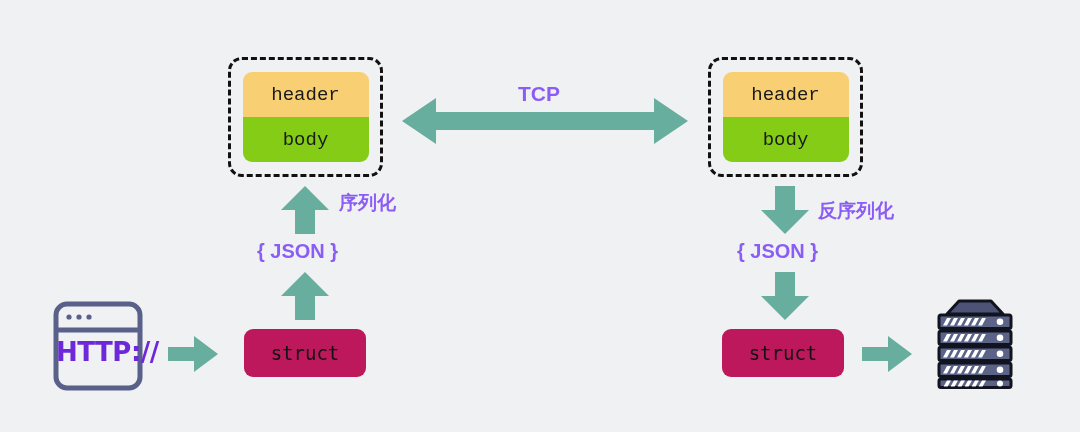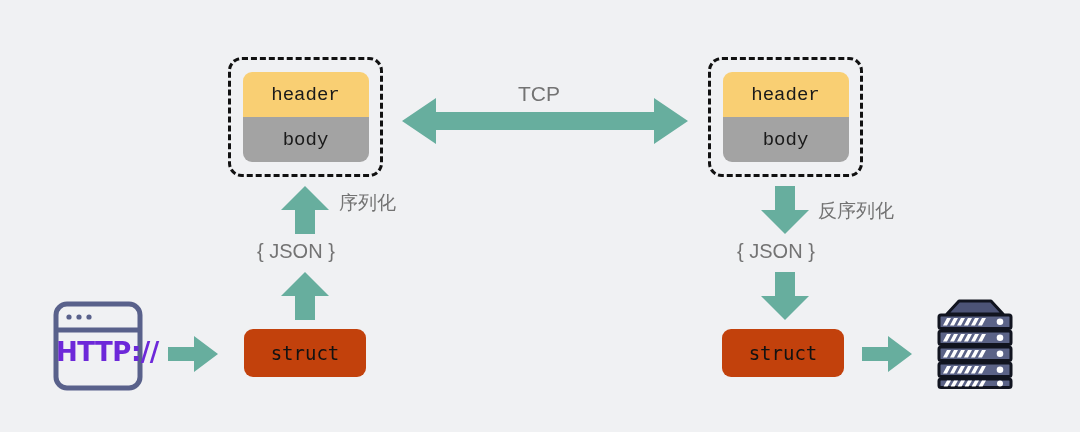--- a/index.html
+++ b/index.html
@@ -41,45 +41,46 @@
     font-family: Liberation Mono, monospace;
     font-size: 19px;
     color: #1a1a1a;
     box-sizing: border-box;
   }
   .seg-header {
     background: #f9cf73;
     border-radius: 9px 9px 0 0;
   }
   .seg-body {
-    background: #a3a3a3;
+    background: #84cc16;
     border-radius: 0 0 9px 9px;
   }
 
   
   .struct-box {
     position: absolute;
     width: 122px;
     height: 48px;
-    background: #c2410c;
+    background: #be185d;
     border-radius: 9px;
     display: flex;
     align-items: center;
     justify-content: center;
     font-family: "DejaVu Sans Mono", "Liberation Mono", monospace;
     font-size: 19px;
     color: #121212;
   }
 
   
   .label {
     position: absolute;
-    color: #737373;
+    color: #8b5cf6;
     font-family: "Liberation Sans", sans-serif;
     white-space: nowrap;
+    font-weight: bold;
   }
   .label-tcp   { font-size: 21px; }
   .label-json  { font-size: 20px; }
   .label-cn    { font-size: 19px; }
 
   
   .arrow-svg { position: absolute; }
 
   
   .browser-icon { position: absolute; }

